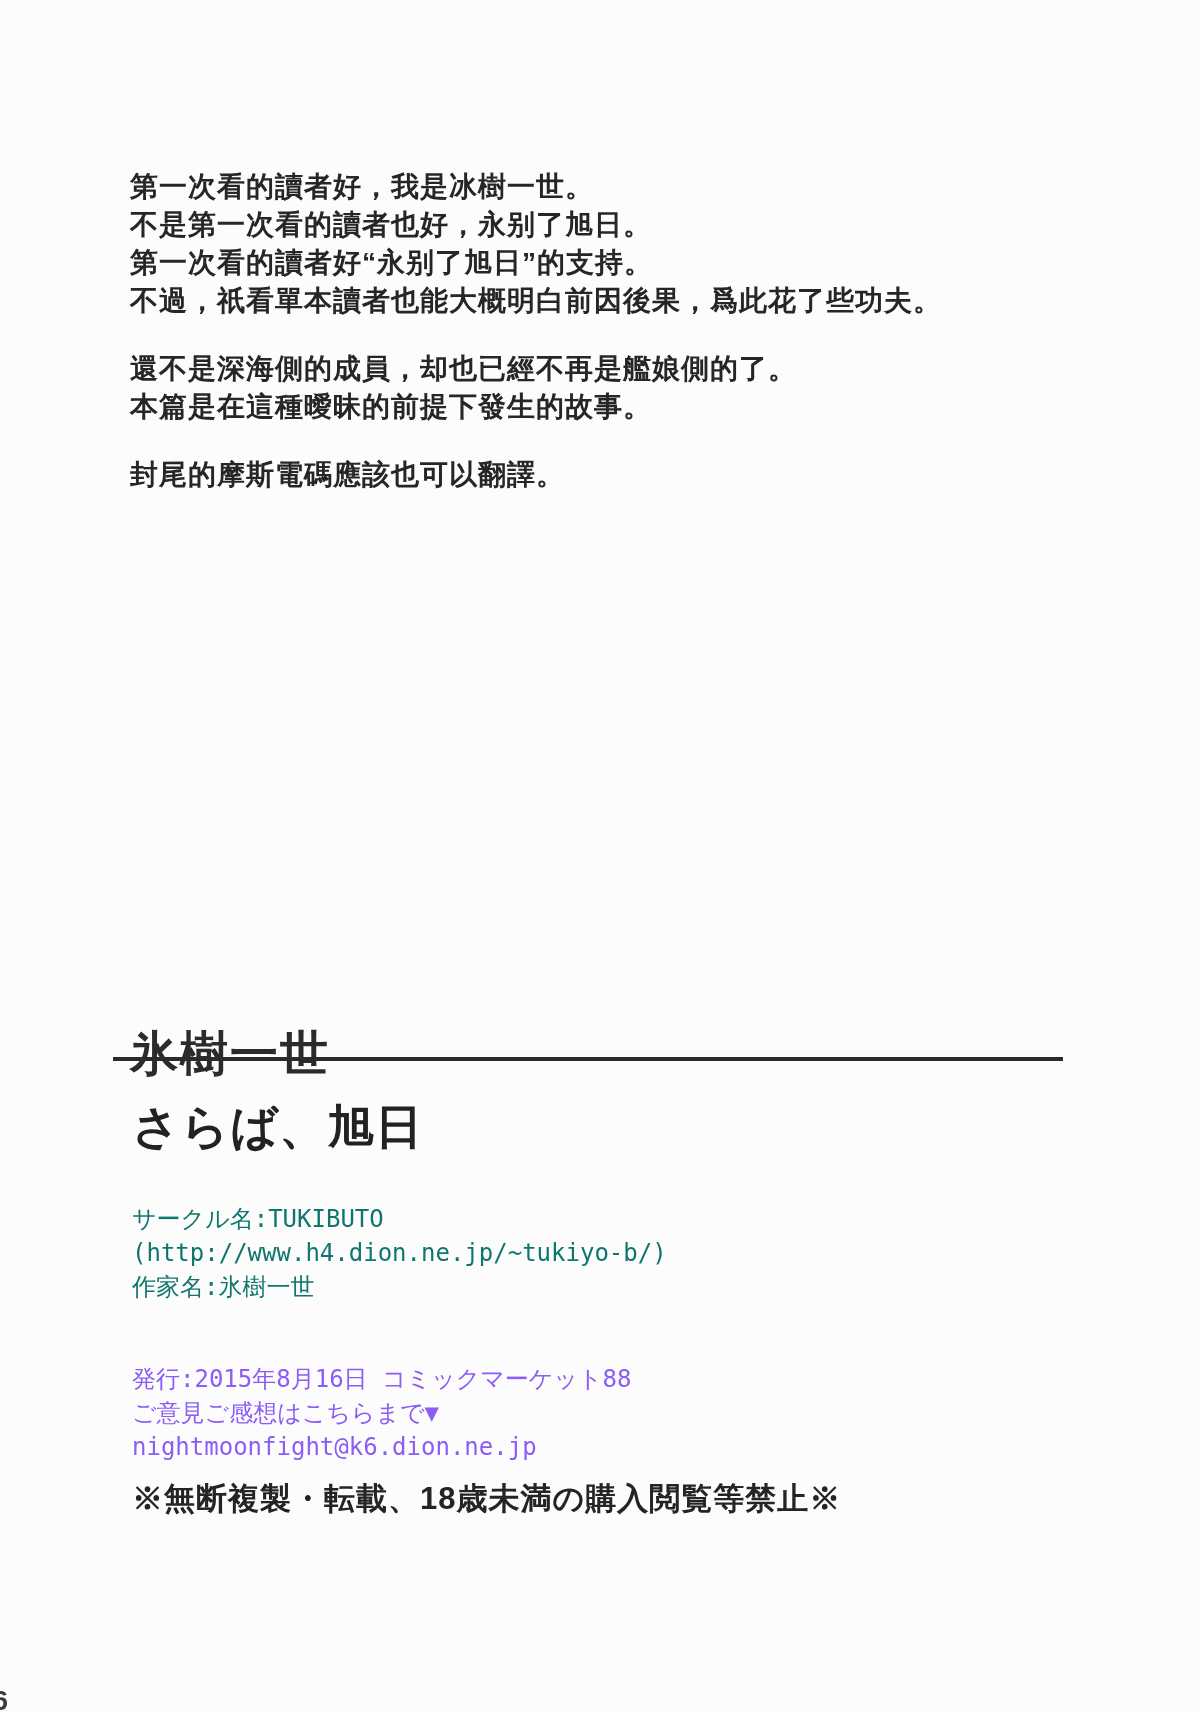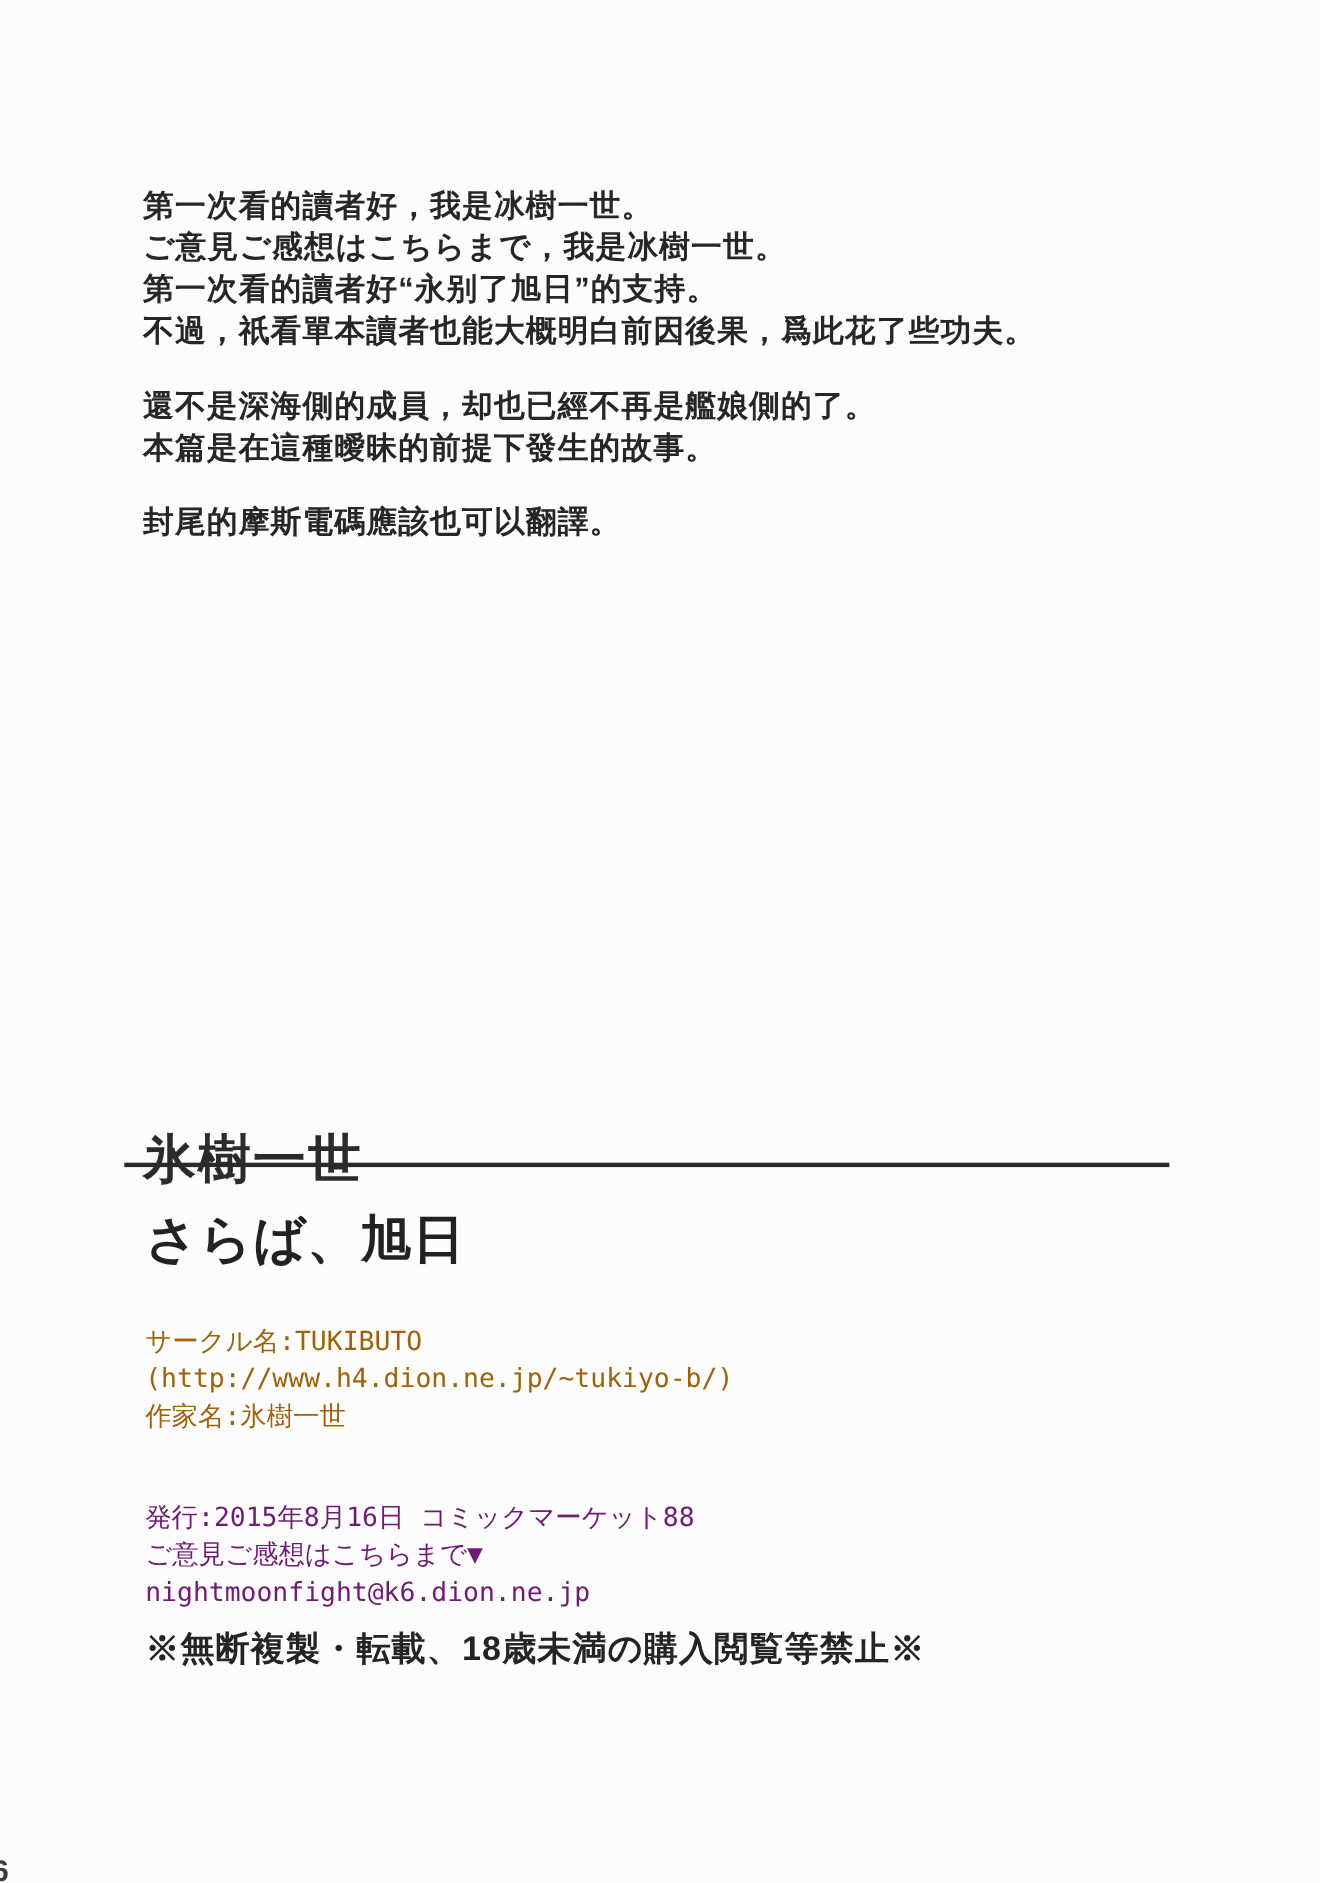--- a/index.html
+++ b/index.html
@@ -52,32 +52,32 @@
     color: #222222;
     font-family: "DejaVu Serif", serif;
   }
   .colophon-info {
     position: absolute;
     left: 132px;
     top: 1202px;
     font-size: 24px;
     line-height: 34px;
     font-weight: 500;
-    color: #a16207;
+    color: #0f766e;
     font-family: "DejaVu Sans Mono", "Liberation Sans", sans-serif;
     white-space: nowrap;
   }
   .colophon-publish {
     position: absolute;
     left: 132px;
     top: 1362px;
     font-size: 24px;
     line-height: 34px;
     font-weight: 500;
-    color: #701a75;
+    color: #8b5cf6;
     font-family: "DejaVu Sans Mono", "Liberation Sans", sans-serif;
     white-space: nowrap;
   }
   .warning {
     position: absolute;
     left: 132px;
     top: 1478px;
     font-size: 31px;
     font-weight: 700;
     letter-spacing: 1px;
@@ -93,21 +93,21 @@
     color: #3a3a3a;
   }
 </style>
 </head>
 <body>
 
 <div class="page">
 
   <div class="afterword">
     <div>第一次看的讀者好，我是冰樹一世。</div>
-    <div>ご意見ご感想はこちらまで，我是冰樹一世。</div>
+    <div>不是第一次看的讀者也好，永别了旭日。</div>
     <div>第一次看的讀者好“永别了旭日”的支持。</div>
     <div>不過，祇看單本讀者也能大概明白前因後果，爲此花了些功夫。</div>
     <div class="gap"></div>
     <div>還不是深海側的成員，却也已經不再是艦娘側的了。</div>
     <div>本篇是在這種曖昧的前提下發生的故事。</div>
     <div class="gap"></div>
     <div>封尾的摩斯電碼應該也可以翻譯。</div>
   </div>
 
   <div class="author-heading">氷樹一世</div>

